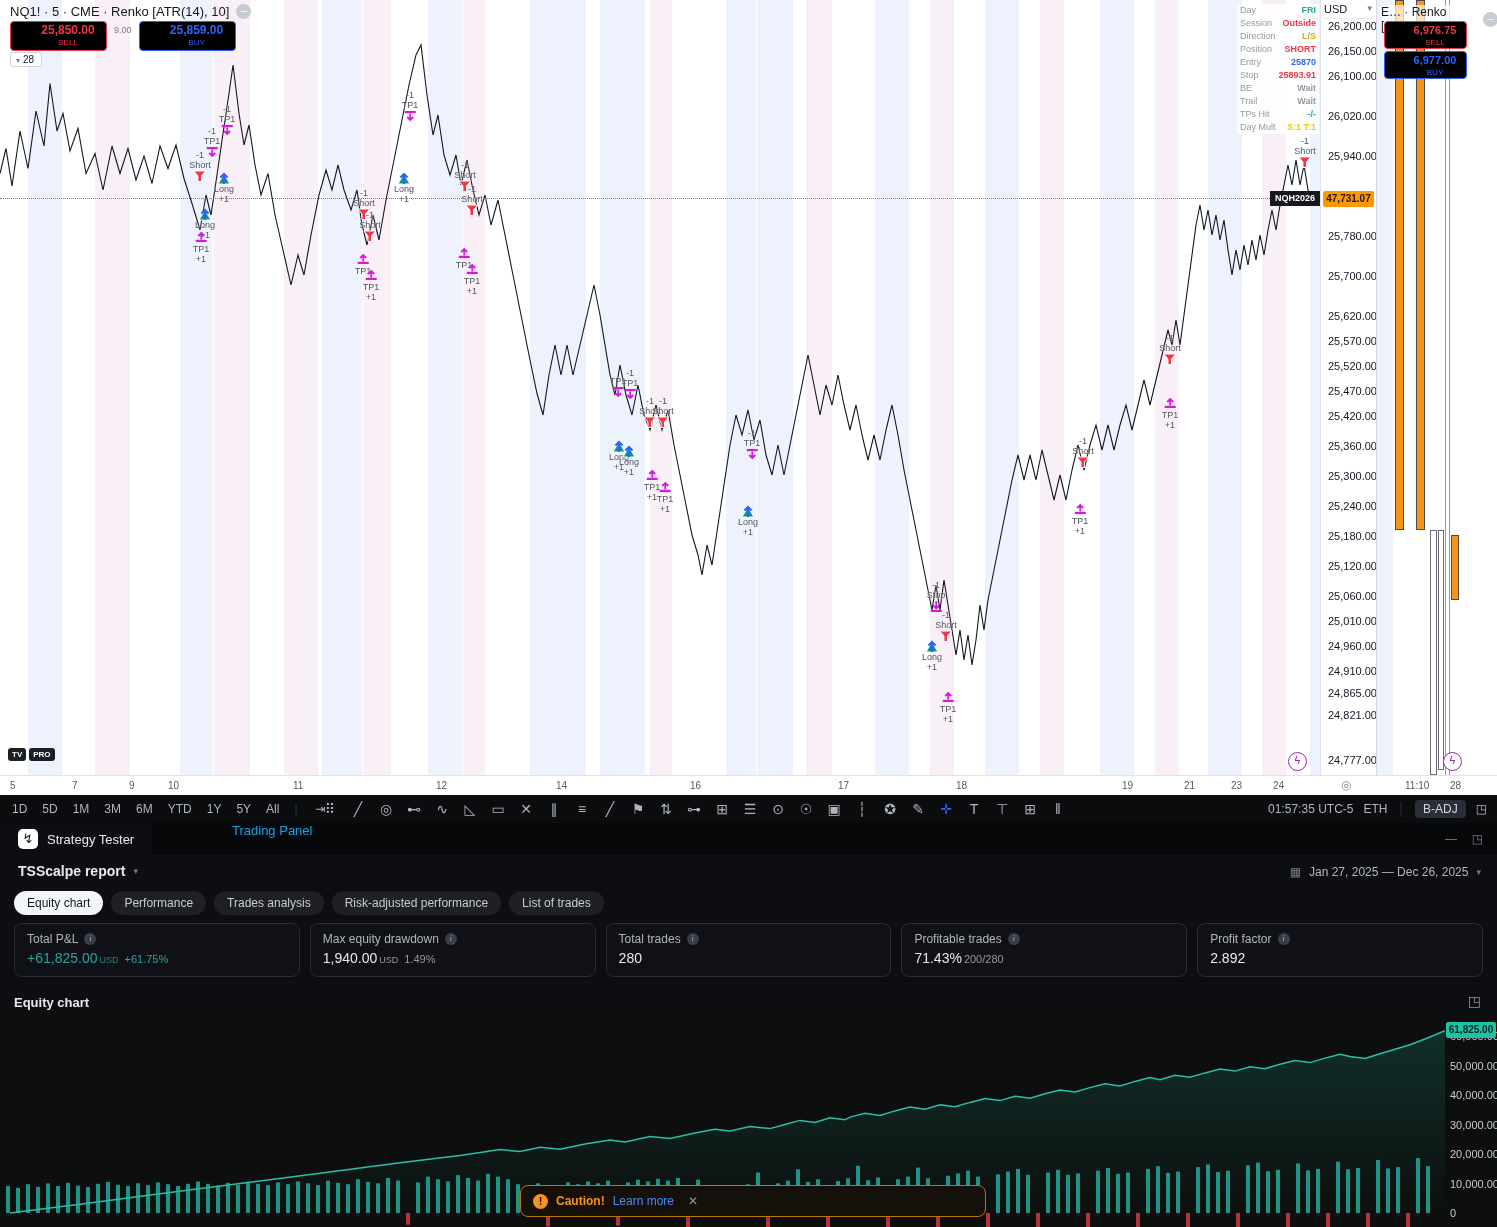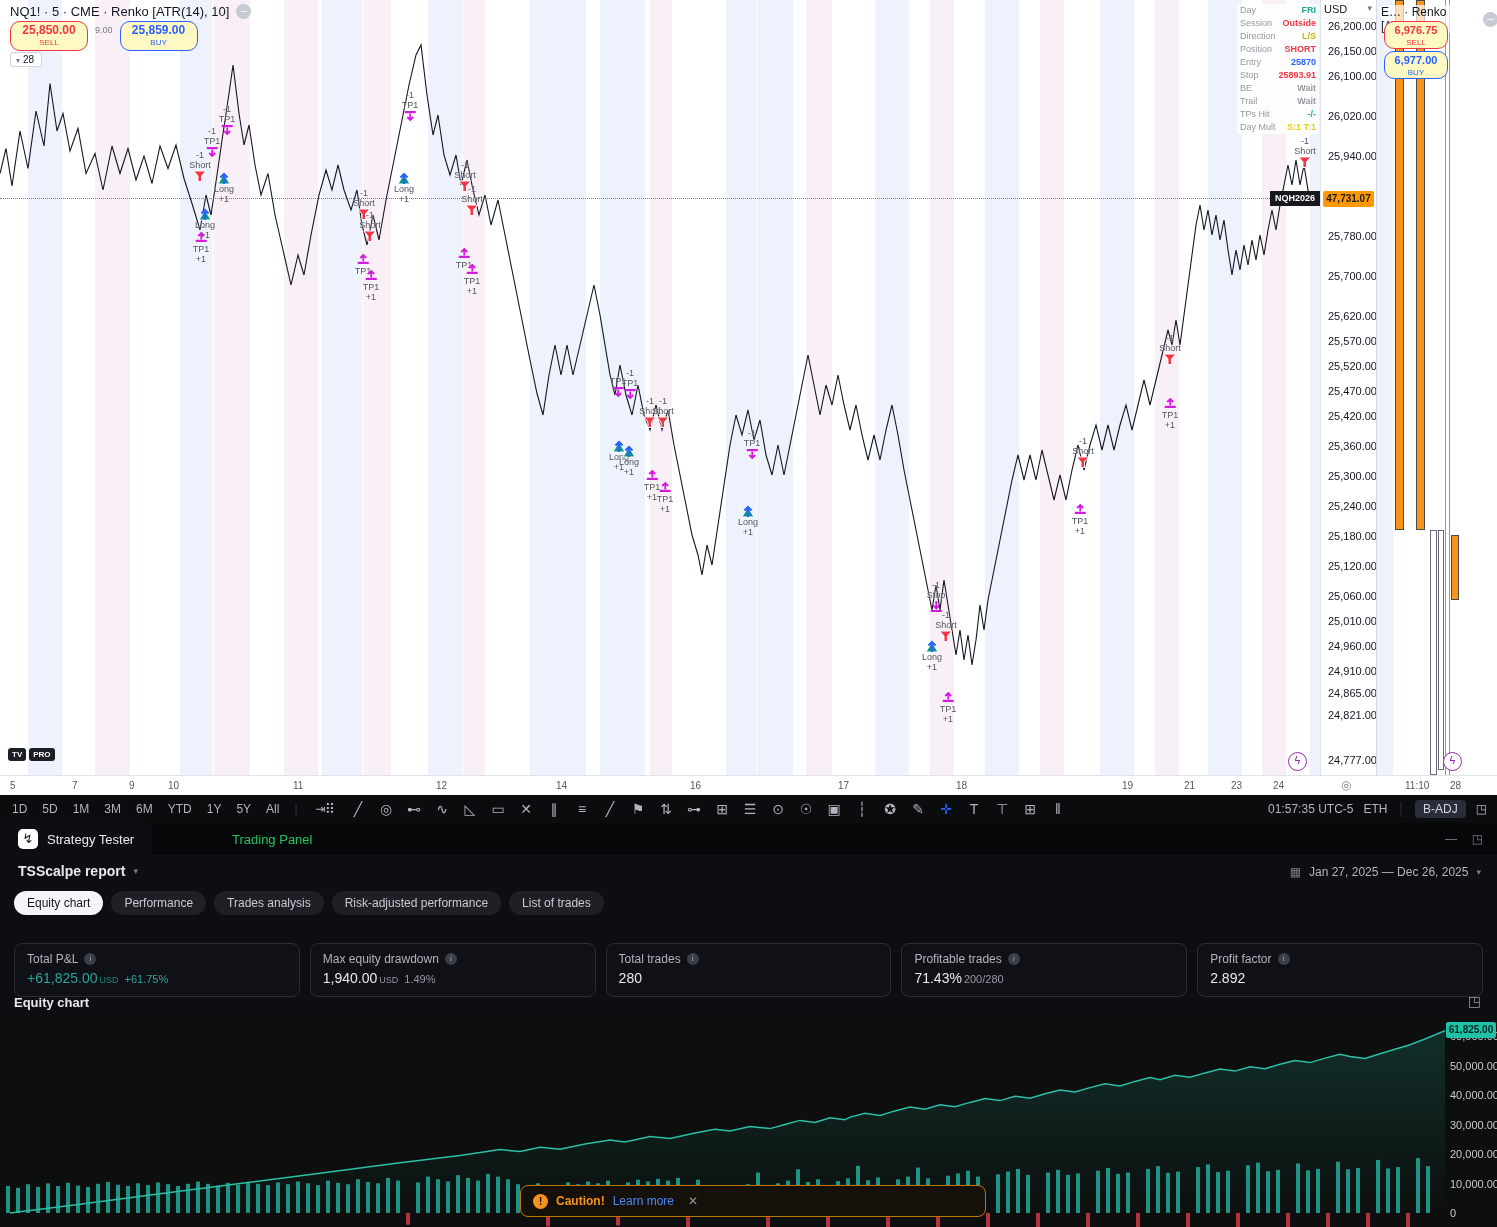--- a/index.html
+++ b/index.html
@@ -11,21 +11,21 @@
   .sb{background:#edf2fc}.sp{background:#f9eff7}
   #price-svg-wrap{position:absolute;left:0;top:0;width:1320px;height:775px;}
   .curline{position:absolute;left:0;top:198px;width:1320px;height:0;border-top:1px dotted #787b86;z-index:3;}
   .marker{position:absolute;transform:translateX(-50%);text-align:center;font-size:9px;line-height:10px;
           color:#50535e;z-index:5;white-space:nowrap;text-shadow:0 0 2px #fff;}
   .marker .mi{display:block;margin:0 auto;height:14px;}
   #hdr{position:absolute;left:10px;top:4px;z-index:7;font-size:13px;color:#131722;display:flex;align-items:center;gap:7px;}
   .minus-ic{display:inline-block;width:15px;height:15px;border-radius:50%;background:#c7cbd4;color:#fff;
             text-align:center;line-height:13px;font-size:11px;}
   #bbrow{position:absolute;left:10px;top:21px;z-index:7;display:flex;gap:7px;}
-  .obox{width:76px;height:28px;background:#fef9c3;border:1px solid;border-radius:10px;text-align:center;cursor:pointer;}
+  .obox{width:76px;height:28px;background:#000000;border:1px solid;border-radius:4px;text-align:center;cursor:pointer;padding-left:19px;}
   .obox .p{font-size:12px;font-weight:bold;display:block;line-height:15px;margin-top:1px;}
   .obox .l{font-size:8px;display:block;line-height:9px;}
   .sellc{border-color:#f23645;color:#f23645}.buyc{border-color:#2962ff;color:#2962ff}
   .spread{font-size:9px;color:#787b86;margin-top:4px;}
   #cnt{position:absolute;left:10px;top:52px;z-index:7;border:1px solid #d1d4dc;border-radius:3px;background:#fff;
        font-size:10px;color:#131722;padding:1px 7px 1px 5px;}
   #cnt .ch{color:#787b86;margin-right:3px;font-size:8px;}
   #itable{position:absolute;left:1237px;top:4px;width:82px;z-index:7;background:rgba(255,255,255,.78);
           font-size:9px;line-height:13px;}
   .irow{display:flex;justify-content:space-between;padding:0 3px;}
@@ -62,29 +62,29 @@
   .tg-icons{position:absolute;left:322px;top:0;height:28px;display:flex;align-items:center;gap:12px;font-size:14px;}
   .tico{width:16px;text-align:center;cursor:pointer;color:#b2b5be;}
   .tg-right{position:absolute;right:10px;top:0;height:28px;display:flex;align-items:center;gap:10px;font-size:12px;}
   .adjchip{background:#2a2e39;border-radius:4px;padding:2px 8px;color:#d1d4dc;cursor:pointer;}
   
   #tester{position:absolute;left:0;top:823px;width:1497px;height:404px;background:#0d0e12;color:#d1d4dc;}
   #tabstrip{position:absolute;left:0;top:0;width:1497px;height:32px;background:#060708;}
   #tab-active{position:absolute;left:0;top:0;height:32px;background:#0d0e12;display:flex;align-items:center;
               padding:0 18px;gap:9px;font-size:13px;color:#e8e9ed;border-radius:0 6px 0 0;cursor:pointer;}
   .tabicon{width:20px;height:20px;background:#fff;border-radius:5px;color:#17181b;font-size:13px;line-height:20px;text-align:center;}
-  #tab-trading{position:absolute;left:232px;top:0;height:32px;display:flex;align-items:center;font-size:13px;color:#22c55e;cursor:pointer;}
+  #tab-trading{position:absolute;left:232px;top:0;height:32px;display:flex;align-items:flex-start;font-size:13px;color:#0ea5e9;cursor:pointer;}
   .winic{position:absolute;top:9px;color:#787b86;font-size:12px;cursor:pointer;}
   #reportrow{position:absolute;left:18px;top:40px;font-size:14px;font-weight:bold;color:#e8e9ed;display:flex;gap:8px;align-items:center;}
   #reportrow .ch,#daterow .ch{color:#787b86;font-size:9px;font-weight:normal;}
   #daterow{position:absolute;right:16px;top:42px;font-size:12px;color:#b2b5be;display:flex;gap:8px;align-items:center;cursor:pointer;}
   #pills{position:absolute;left:14px;top:68px;display:flex;gap:8px;}
   .pill{height:24px;line-height:24px;border-radius:13px;padding:0 13px;font-size:12px;background:#1e2026;color:#c9cbd3;cursor:pointer;}
   .pill.active{background:#f4f5f8;color:#131722;}
-  #metrics{position:absolute;left:14px;top:100px;width:1469px;display:grid;grid-template-columns:repeat(5,1fr);gap:10px;margin-top:20px;}
+  #metrics{position:absolute;left:14px;top:100px;width:1469px;display:grid;grid-template-columns:repeat(5,1fr);gap:10px;}
   .mcard{border:1px solid #2a2d36;border-radius:8px;background:#101116;padding:8px 12px;height:36px;}
   .mlab{font-size:12px;color:#b2b5be;display:flex;gap:6px;align-items:center;}
   .iic{width:12px;height:12px;border-radius:50%;background:#3a3e49;color:#aeb1ba;font-size:8px;line-height:12px;
        text-align:center;font-style:italic;font-family:"Liberation Serif",serif;}
   .mval{font-size:14px;margin-top:4px;color:#e8e9ed;}
   .mval .unit{font-size:9px;margin:0 4px 0 2px;color:#9598a1;}
   .mval .extra2{font-size:11px;color:#9598a1;margin-left:2px;}
   .acc,.acc .extra2{color:#26a69a !important;}
   .acc .unit{color:#1f8a7d !important;}
   #eqtitle{position:absolute;left:14px;top:172px;font-size:13px;font-weight:bold;color:#e8e9ed;}

